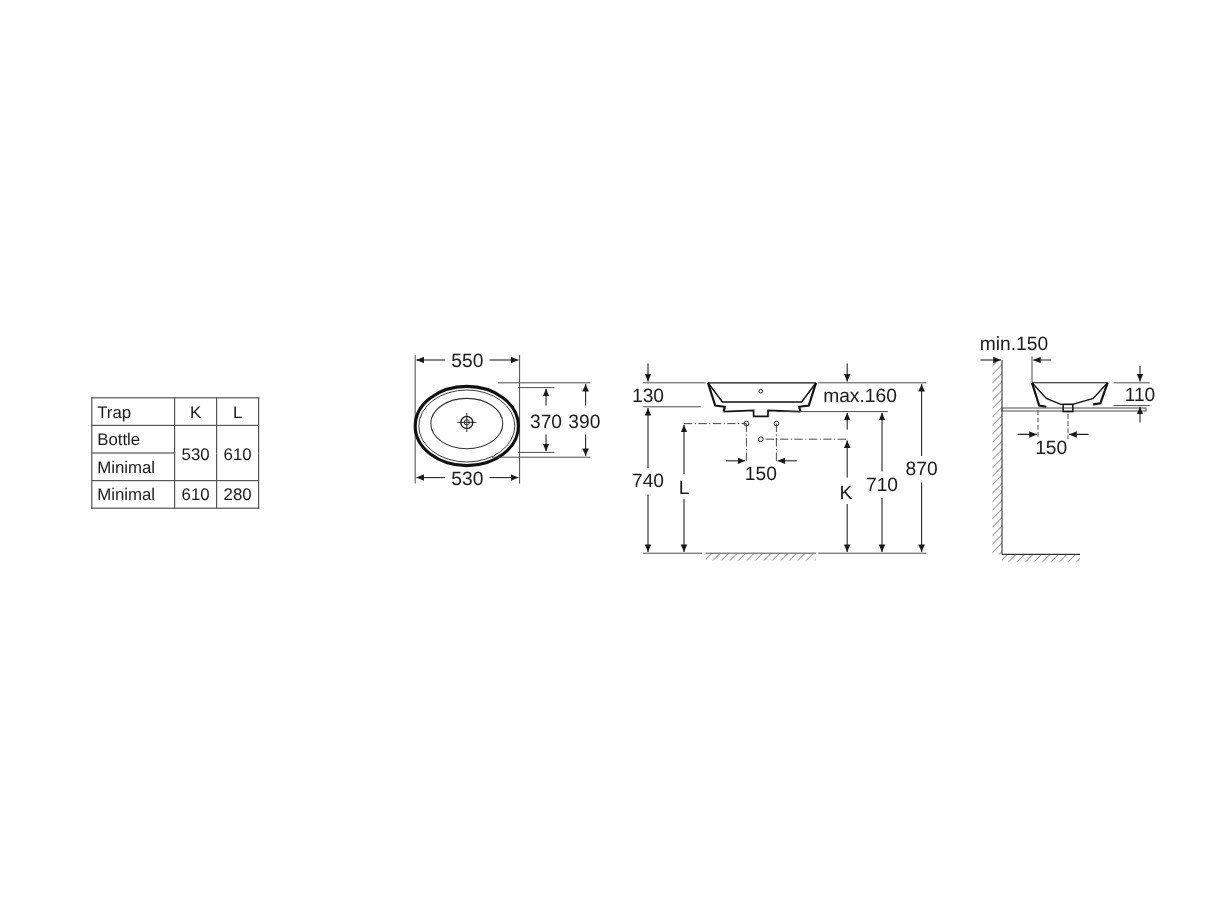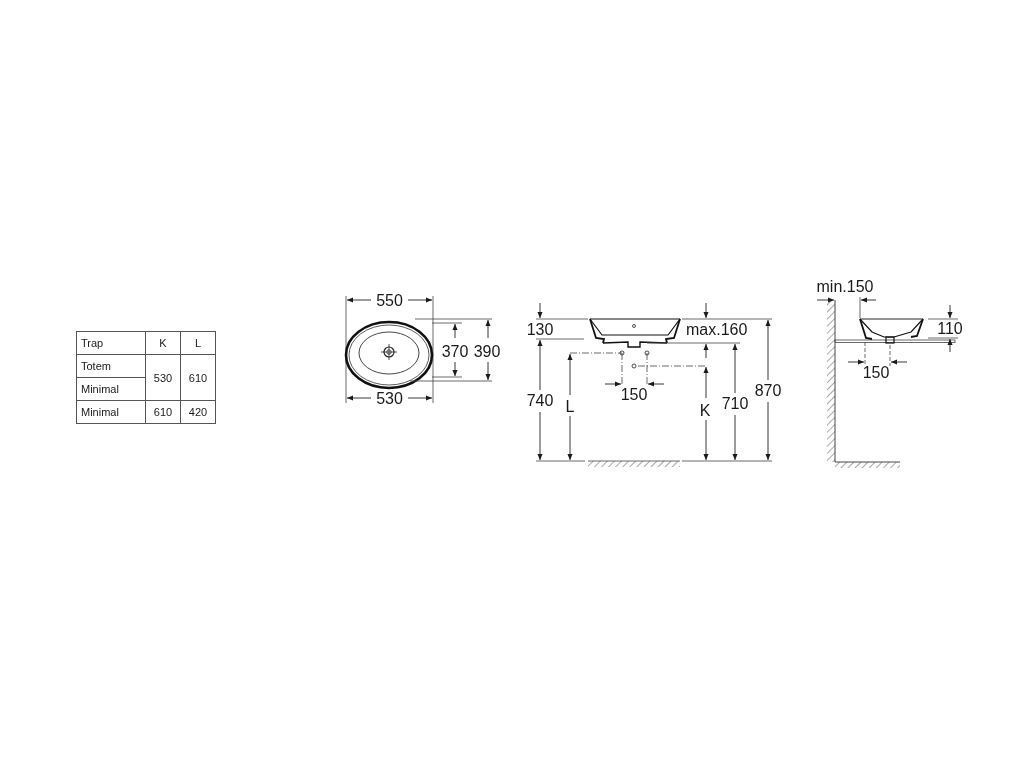--- a/index.html
+++ b/index.html
@@ -1,47 +1,47 @@
 <!DOCTYPE html>
 <html><head>
 <meta charset="utf-8">
 <style>
   html, body { margin: 0; padding: 0; background: #ffffff; }
   body { width: 1024px; height: 768px; position: relative; overflow: hidden;
          font-family: "Liberation Sans", sans-serif; color: #1a1a1a; }
   .trap-table { position: absolute; left: 76px; top: 331px; border-collapse: collapse;
-                font-size: 11px; }
+                font-size: 14px; }
   .trap-table td { border: 1px solid #555; padding: 0 4px; height: 22px; }
   .trap-table td.num { text-align: center; width: 26px; }
   .trap-table td.lab { width: 60px; }
   svg { position: absolute; left: 0; top: 0; }
   svg text { font-family: "Liberation Sans", sans-serif; font-size: 16px; fill: #1a1a1a; }
 </style>
 </head>
 <body>
 
 <table class="trap-table">
   <tbody>
       <tr>
     <td class="lab">Trap</td>
     <td class="num">K</td>
     <td class="num">L</td>
   </tr>
   <tr>
-    <td class="lab">Totem</td>
+    <td class="lab">Bottle</td>
     <td class="num" rowspan="2">530</td>
     <td class="num" rowspan="2">610</td>
   </tr>
   <tr>
     <td class="lab">Minimal</td>
   </tr>
   <tr>
     <td class="lab">Minimal</td>
     <td class="num">610</td>
-    <td class="num">420</td>
+    <td class="num">280</td>
   </tr>
 </tbody>
   </table>
 
 <svg width="1024" height="768" viewBox="0 0 1024 768">
   <defs>
     <marker id="arr" markerWidth="8" markerHeight="8" refX="7" refY="4" orient="auto-start-reverse">
       <path d="M0,1 L7,4 L0,7 z" fill="#1a1a1a"></path>
     </marker>
     <pattern id="hatch" width="5" height="5" patternUnits="userSpaceOnUse" patternTransform="rotate(45)">

